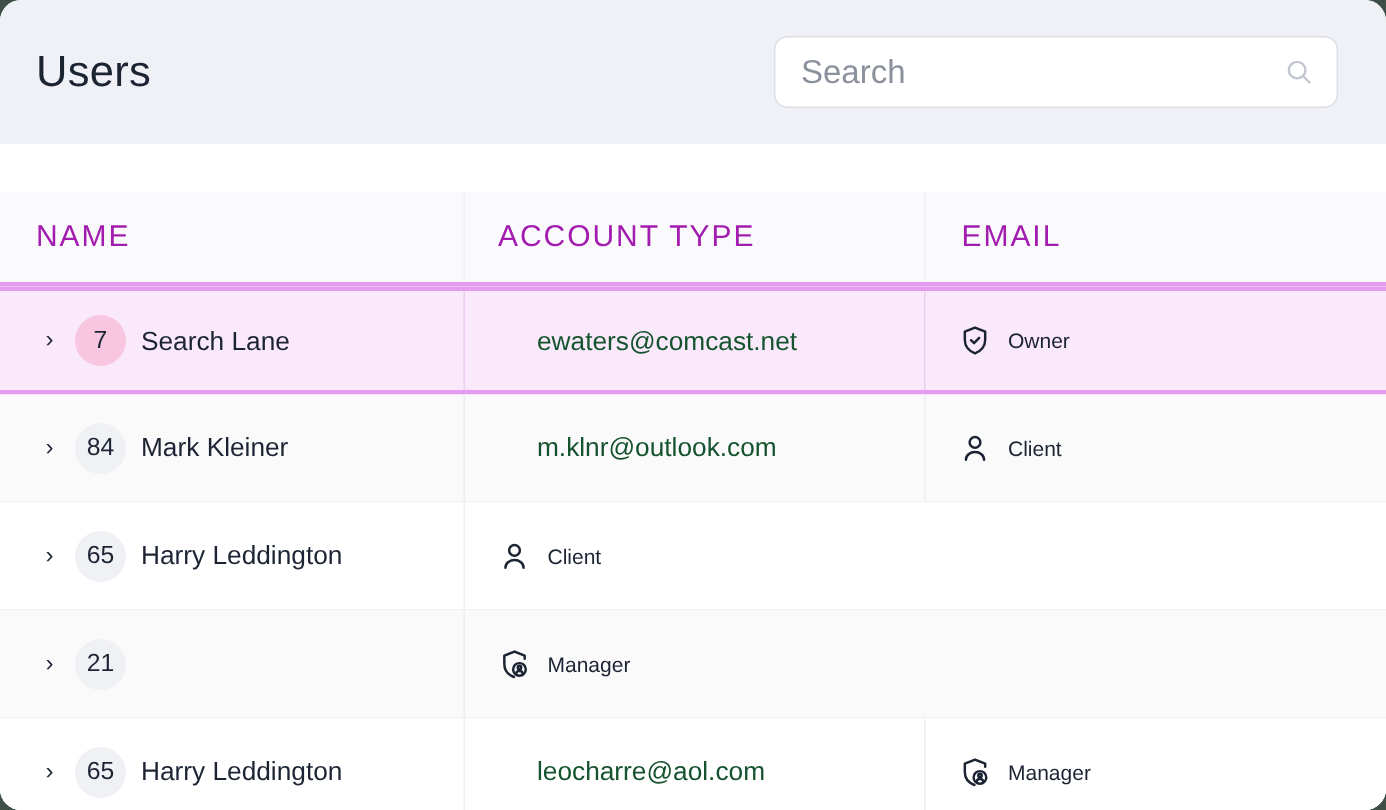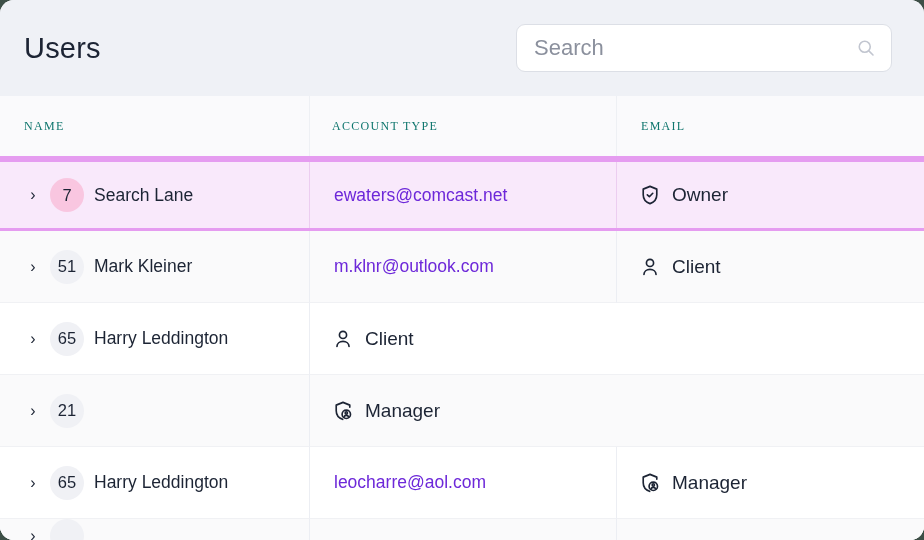--- a/index.html
+++ b/index.html
@@ -18,20 +18,21 @@
     position: absolute;
     left: 0;
     top: 0;
     width: 924px;
     height: 540px;
     background: #ffffff;
     border-radius: 14px;
     overflow: hidden;
     display: flex;
     flex-direction: column;
+    gap: 32px;
   }
 
   
   .topbar {
     height: 96px;
     flex: 0 0 96px;
     background: #eff1f6;
     display: flex;
     align-items: center;
     justify-content: space-between;
@@ -110,26 +111,25 @@
 
   
   .header-row {
     flex: 0 0 63px;
     height: 63px;
     background: #fafafc;
     border-bottom: 3px solid #e59cf0;
   }
   .header-row .cell { border-right-color: #eef0f4; }
   .th {
-    font-size: 12px;
+    font-size: 20px;
     letter-spacing: 1.3px;
-    color: #0f766e;
+    color: #a21caf;
     font-weight: 400;
     text-transform: uppercase;
-    font-family: Liberation Serif, serif;
   }
 
   
   .body-row.stripe { background: #fafafb; }
   .body-row.plain  { background: #ffffff; }
   .body-row.stripe .cell,
   .body-row.plain  .cell { border-bottom: 1px solid #f0f1f4; }
 
   .body-row.active {
     background: #f9e9fb;
@@ -168,38 +168,39 @@
   }
   .body-row.active .badge { background: #f9c6e0; }
 
   .uname {
     font-size: 17.5px;
     color: #1c2434;
     white-space: nowrap;
   }
   .uemail {
     font-size: 17.5px;
-    color: #6d28d9;
+    color: #14532d;
     white-space: nowrap;
+    margin-left: 24px;
   }
 
   .type-wrap {
     display: flex;
     align-items: center;
     gap: 11px;
   }
   .type-icon {
     width: 22px;
     height: 22px;
     flex: 0 0 22px;
     color: #1c2434;
     display: block;
   }
   .type-label {
-    font-size: 19px;
+    font-size: 14px;
     color: #1c2434;
     white-space: nowrap;
   }
 
   
   .row.clipped { flex: 0 0 34px; height: 34px; overflow: hidden; }
 </style>
 </head>
 <body>
 
@@ -247,21 +248,21 @@
             <polyline points="9.1,11.8 11.3,13.9 15,10.1"></polyline>
           </svg>
           <span class="type-label">Owner</span>
         </span>
       </div>
     </div>
 
     <div class="row body-row stripe">
       <div class="cell col-name">
         <span class="chevron">›</span>
-        <span class="badge">51</span>
+        <span class="badge">84</span>
         <span class="uname">Mark Kleiner</span>
       </div>
       <div class="cell col-email">
         <span class="uemail">m.klnr@outlook.com</span>
       </div>
       <div class="cell col-type">
         <span class="type-wrap">
           <svg class="type-icon" viewBox="0 0 24 24" fill="none" stroke="currentColor" stroke-width="1.8" stroke-linecap="round" stroke-linejoin="round">
             <circle cx="12" cy="7.6" r="3.9"></circle>
             <path d="M5.4 20.2c0-3.3 2.95-5.6 6.6-5.6s6.6 2.3 6.6 5.6"></path>

